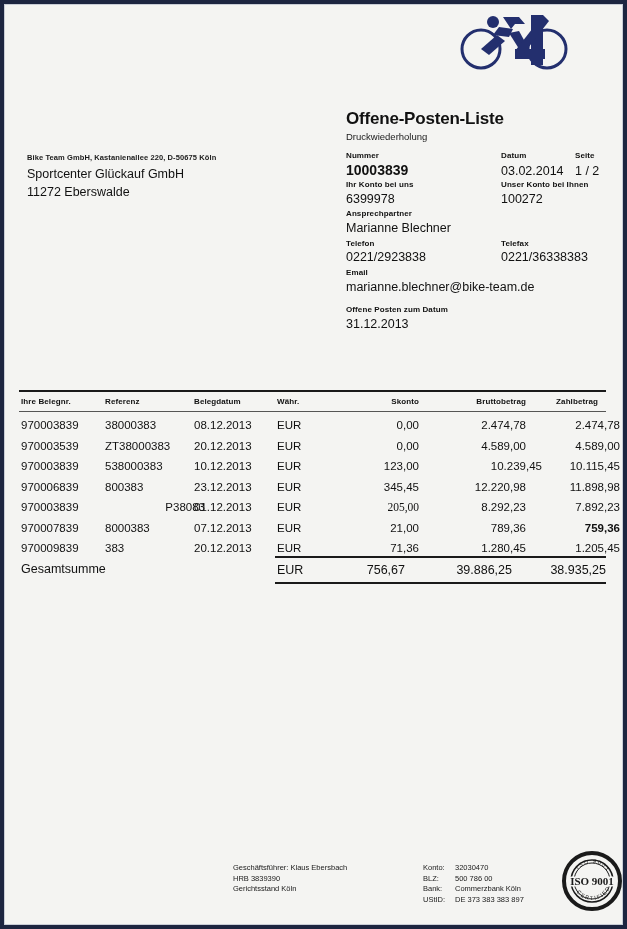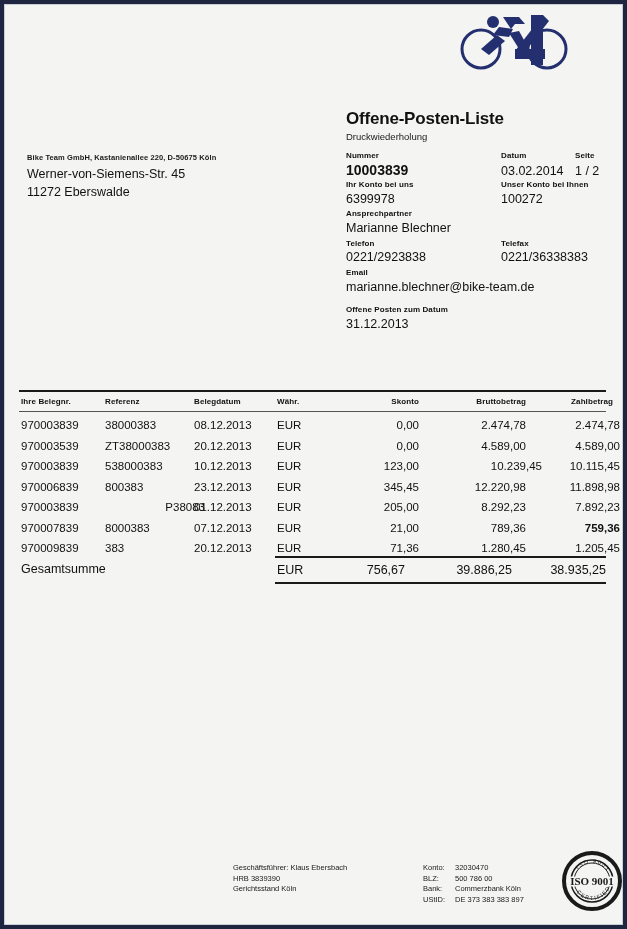--- a/index.html
+++ b/index.html
@@ -103,21 +103,21 @@
         <path d="M78 6 h12 v50 h-12 z"></path>
         <path d="M62 40 h30 v10 h-30 z"></path>
         <path d="M90 6 l-28 36 l6 6 l28 -36 z"></path>
       </g>
     </svg>
   </div>
 
   <div class="sender-line">Bike Team GmbH, Kastanienallee 220, D-50675 Köln</div>
 
   <div class="addr">
-    <div>Werner-von-Siemens-Str. 45</div>
+    <div>Sportcenter Glückauf GmbH</div>
     <div>11272 Eberswalde</div>
   </div>
 
   <div class="doc-title">Offene-Posten-Liste</div>
   <div class="doc-sub">Druckwiederholung</div>
 
   <div class="hdr lbl c1" style="top:146px">Nummer</div>
   <div class="hdr lbl c2" style="top:146px">Datum</div>
   <div class="hdr lbl c3" style="top:146px">Seite</div>
 
@@ -149,21 +149,21 @@
   <div class="rule thick" style="top:385px"></div>
   <div class="rule thin" style="top:406px"></div>
 
   <div id="table-head">
       <div class="th" style="left: 16px; top: 392px; width: 90px;">Ihre Belegnr.</div>
       <div class="th" style="left: 100px; top: 392px; width: 100px;">Referenz</div>
       <div class="th" style="left: 189px; top: 392px; width: 80px;">Belegdatum</div>
       <div class="th" style="left: 272px; top: 392px; width: 40px;">Währ.</div>
       <div class="th right" style="left: 304px; top: 392px; width: 110px;">Skonto</div>
       <div class="th right" style="left: 414px; top: 392px; width: 107px;">Bruttobetrag</div>
-      <div class="th right" style="left: 521px; top: 392px; width: 87px;">Zahlbetrag</div>
+      <div class="th right" style="left: 521px; top: 392px; width: 72px;">Zahlbetrag</div>
     </div>
   <div id="table-body">
       <div class="td" style="left: 16px; top: 414px; width: 90px;">970003839</div>
       <div class="td" style="left: 100px; top: 414px; width: 100px;">38000383</div>
       <div class="td" style="left: 189px; top: 414px; width: 80px;">08.12.2013</div>
       <div class="td" style="left: 272px; top: 414px; width: 40px;">EUR</div>
       <div class="td right" style="left: 304px; top: 414px; width: 110px;">0,00</div>
       <div class="td right" style="left: 414px; top: 414px; width: 107px;">2.474,78</div>
       <div class="td right" style="left: 521px; top: 414px; width: 94px;">2.474,78</div>
       <div class="td" style="left: 16px; top: 434.5px; width: 90px;">970003539</div>
@@ -184,21 +184,21 @@
       <div class="td" style="left: 100px; top: 475.5px; width: 100px;">800383</div>
       <div class="td" style="left: 189px; top: 475.5px; width: 80px;">23.12.2013</div>
       <div class="td" style="left: 272px; top: 475.5px; width: 40px;">EUR</div>
       <div class="td right" style="left: 304px; top: 475.5px; width: 110px;">345,45</div>
       <div class="td right" style="left: 414px; top: 475.5px; width: 107px;">12.220,98</div>
       <div class="td right" style="left: 521px; top: 475.5px; width: 94px;">11.898,98</div>
       <div class="td" style="left: 16px; top: 496px; width: 90px;">970003839</div>
       <div class="td" style="left: 100px; top: 496px; width: 100px; text-align: right;">P38083</div>
       <div class="td" style="left: 189px; top: 496px; width: 80px;">01.12.2013</div>
       <div class="td" style="left: 272px; top: 496px; width: 40px;">EUR</div>
-      <div class="td right" style="left: 304px; top: 496px; width: 110px;">205,00</div>
+      <div class="td right" style="left: 304px; top: 496px; width: 110px; font-family: Liberation Serif, serif;">205,00</div>
       <div class="td right" style="left: 414px; top: 496px; width: 107px;">8.292,23</div>
       <div class="td right" style="left: 521px; top: 496px; width: 94px;">7.892,23</div>
       <div class="td" style="left: 16px; top: 516.5px; width: 90px;">970007839</div>
       <div class="td" style="left: 100px; top: 516.5px; width: 100px;">8000383</div>
       <div class="td" style="left: 189px; top: 516.5px; width: 80px;">07.12.2013</div>
       <div class="td" style="left: 272px; top: 516.5px; width: 40px;">EUR</div>
       <div class="td right" style="left: 304px; top: 516.5px; width: 110px;">21,00</div>
       <div class="td right" style="left: 414px; top: 516.5px; width: 107px;">789,36</div>
       <div class="td right" style="left: 521px; top: 516.5px; width: 94px; font-weight: bold;">759,36</div>
       <div class="td" style="left: 16px; top: 537px; width: 90px;">970009839</div>

